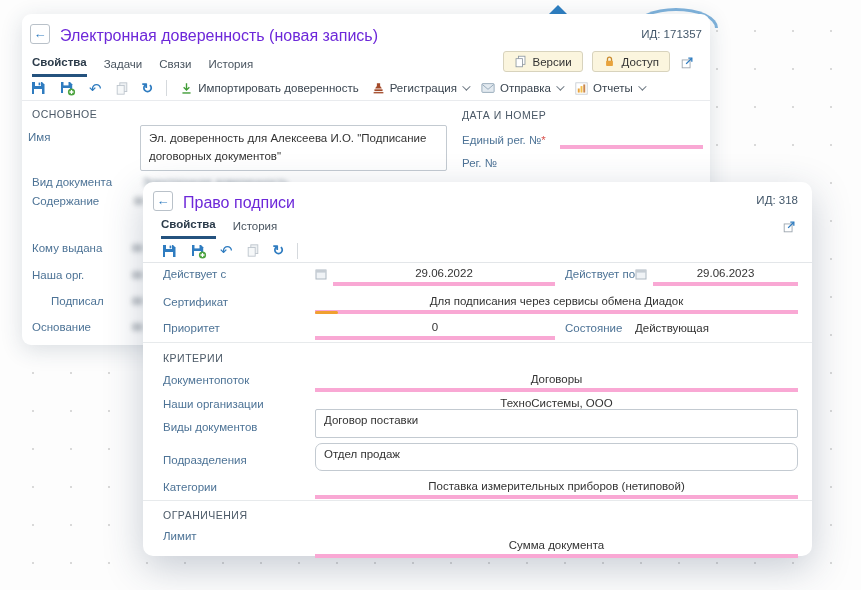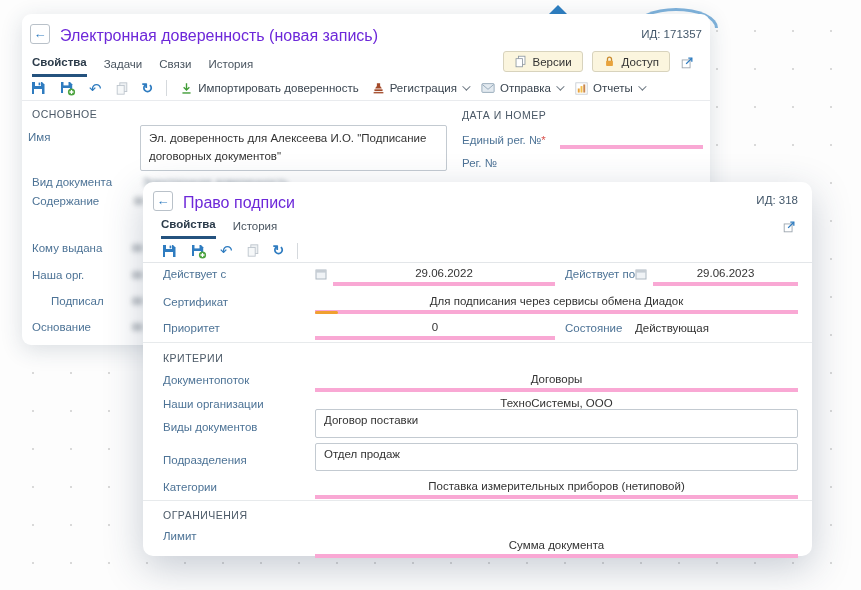--- a/index.html
+++ b/index.html
@@ -288,21 +288,21 @@
   <div class="flabel" style="left:20px; top:192px;">Документопоток</div>
   <div class="fvalue u" style="left:172px; top:191px; width:483px;">Договоры</div>
 
   <div class="flabel" style="left:20px; top:216px;">Наши организации</div>
   <div class="fvalue u" style="left:172px; top:215px; width:483px;">ТехноСистемы, ООО</div>
 
   <div class="flabel" style="left:20px; top:239px;">Виды документов</div>
   <div class="boxfield" style="left:172px; top:227px; width:483px; height:29px;">Договор поставки</div>
 
   <div class="flabel" style="left:20px; top:272px;">Подразделения</div>
-  <div class="boxfield" style="left:172px; top:261px; width:483px; height:28px;">Отдел продаж</div>
+  <div class="boxfield" style="left:172px; top:261px; width:483px; height:28px;border-radius:7px;">Отдел продаж</div>
 
   <div class="flabel" style="left:20px; top:299px;">Категории</div>
   <div class="fvalue u" style="left:172px; top:298px; width:483px;">Поставка измерительных приборов (нетиповой)</div>
 
   <div class="divider" style="top:318px;"></div>
   <div class="sec" style="left:20px; top:327px;">ОГРАНИЧЕНИЯ</div>
 
   <div class="flabel" style="left:20px; top:348px;">Лимит</div>
   <div class="fvalue u" style="left:172px; top:357px; width:483px;">Сумма документа</div>
 </div>

